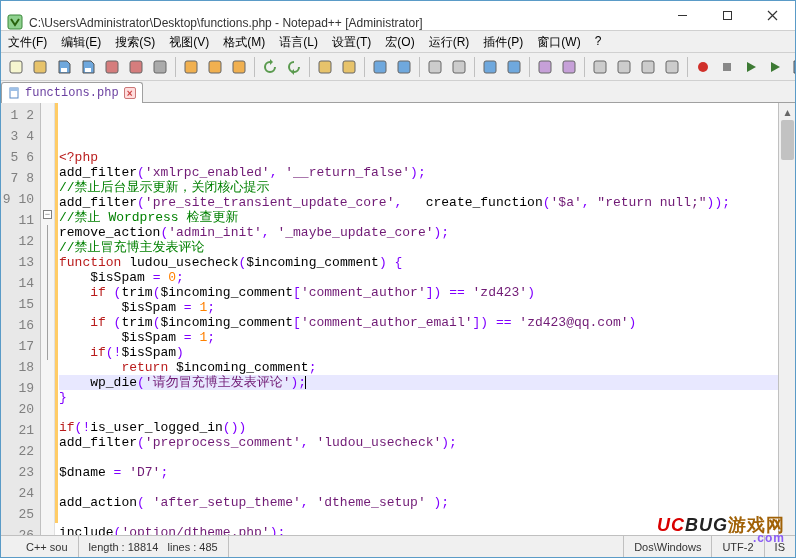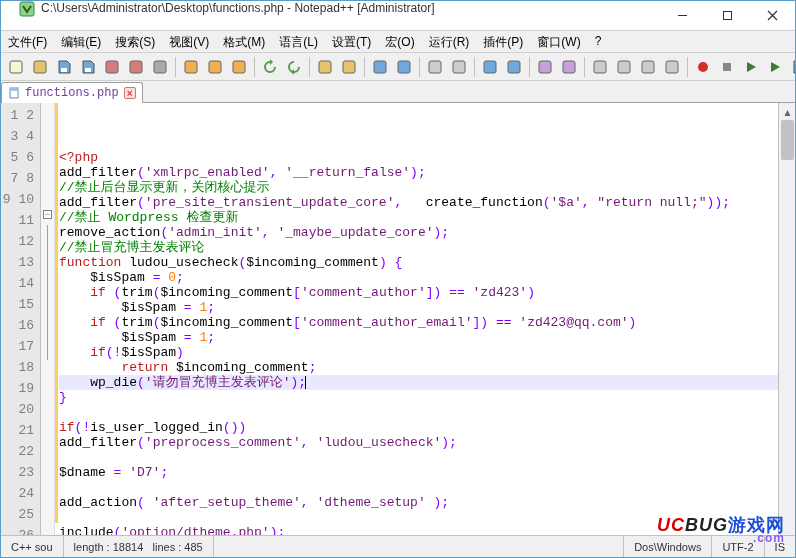--- a/index.html
+++ b/index.html
@@ -8,24 +8,24 @@
     font-size: 12px;
     background: #fff;
     width: 796px;
     height: 558px;
     border: 1px solid #5a9bc7;
     position: relative;
     overflow: hidden;
   }
   
   .titlebar {
-    display: flex; align-items: flex-start;
+    display: flex; align-items: flex-end;
     height: 30px; background: #fff;
     border-bottom: 1px solid #d0d0d0;
-    padding-left: 18px;
+    padding-left: 6px;
   }
   .titlebar .app-icon { width: 16px; height: 16px; margin-right: 6px; }
   .titlebar .title { flex: 1; color: #333; font-size: 12px; }
   .winbtn { width: 45px; height: 29px; display: flex; align-items: center; justify-content: center; color:#333; }
   .winbtn svg { width: 11px; height: 11px; }
   
   .menubar { display:flex; height:22px; background:#f0f0f0; border-bottom:1px solid #d0d0d0;}
   .menuitem { padding: 3px 7px; color:#000; }
   
   .toolbar {
@@ -66,33 +66,33 @@
   .vscroll .thumb { position:absolute; left:2px; width:13px; background:#c2c2c2; border-radius:2px;}
   .vscroll .arr { position:absolute; left:0; width:17px; height:17px; display:flex; align-items:center; justify-content:center; color:#666;}
   .hscroll { position:absolute; left:0; right:0; bottom:0; height:17px; background:#f0f0f0; border-top:1px solid #c0c0c0;}
   .hscroll .arr { position:absolute; top:0; width:17px; height:17px; display:flex; align-items:center; justify-content:center; color:#666;}
   
   .statusbar {
     position:absolute; left:0; right:0; bottom:0;
     height:22px; background:#f0f0f0;
     border-top:1px solid #c0c0c0;
     display:flex; align-items:center;
-    font-size:11px; color:#333;
+    font-size:11px; color:#333;padding-left:15px;
   }
   .sb-cell { padding:0 10px; height:100%; display:flex; align-items:center; border-right:1px solid #c0c0c0;}
   .sb-gap { flex:1; border-right:1px solid #c0c0c0; height:100%;}
   
   .watermark { position:absolute; right:10px; bottom:20px; font-size:18px; font-weight:bold; letter-spacing:1px; pointer-events:none; z-index:5;}
   .watermark .uc { font-style:italic;}
   .watermark .u  { color:#d90000;}
   .watermark .c1 { color:#d90000;}
   .watermark .b  { color:#222;}
   .watermark .u2 { color:#222;}
   .watermark .g  { color:#222;}
-  .watermark .cn { color:#1d4ed8;}
+  .watermark .cn { color:#a16207;}
   .watermark .dom{ font-size:12px; color:#8b5cf6; position:absolute; right:0; top:18px;}
 </style>
 </head>
 <body>
 
 <div class="titlebar">
   <svg class="app-icon" viewBox="0 0 16 16">
     <rect x="1" y="1" width="14" height="14" rx="2" fill="#8fd18f" stroke="#3a883a"></rect>
     <path d="M4 5 L8 11 L12 5" stroke="#28620d" stroke-width="2" fill="none"></path>
   </svg>

